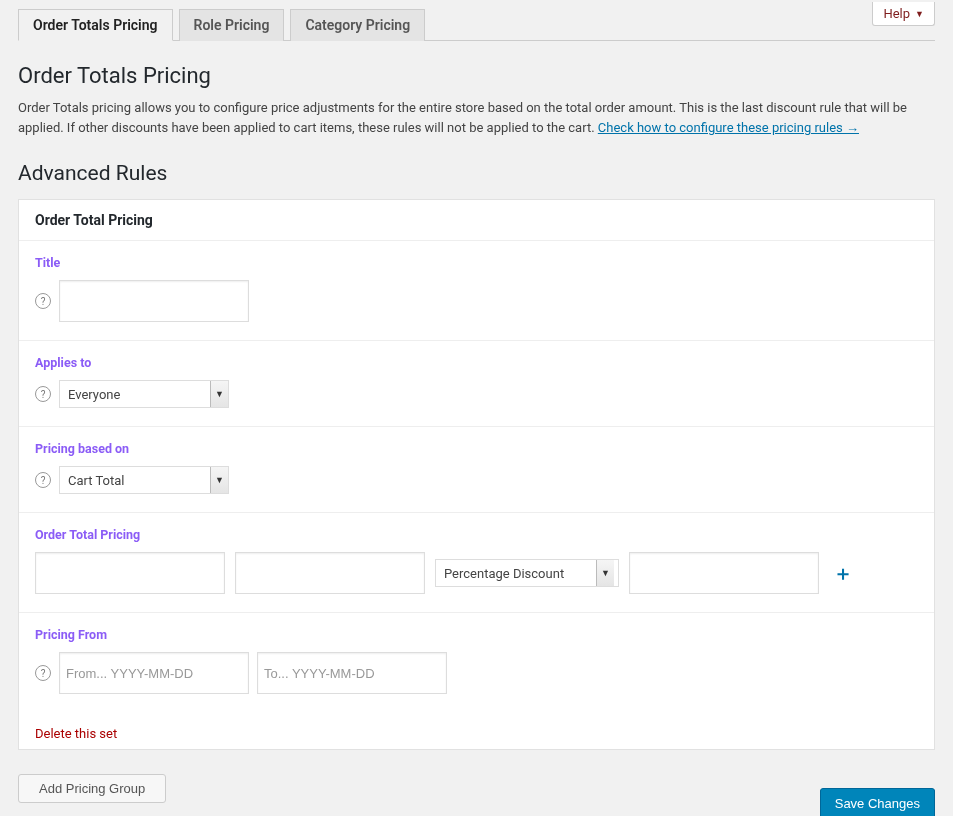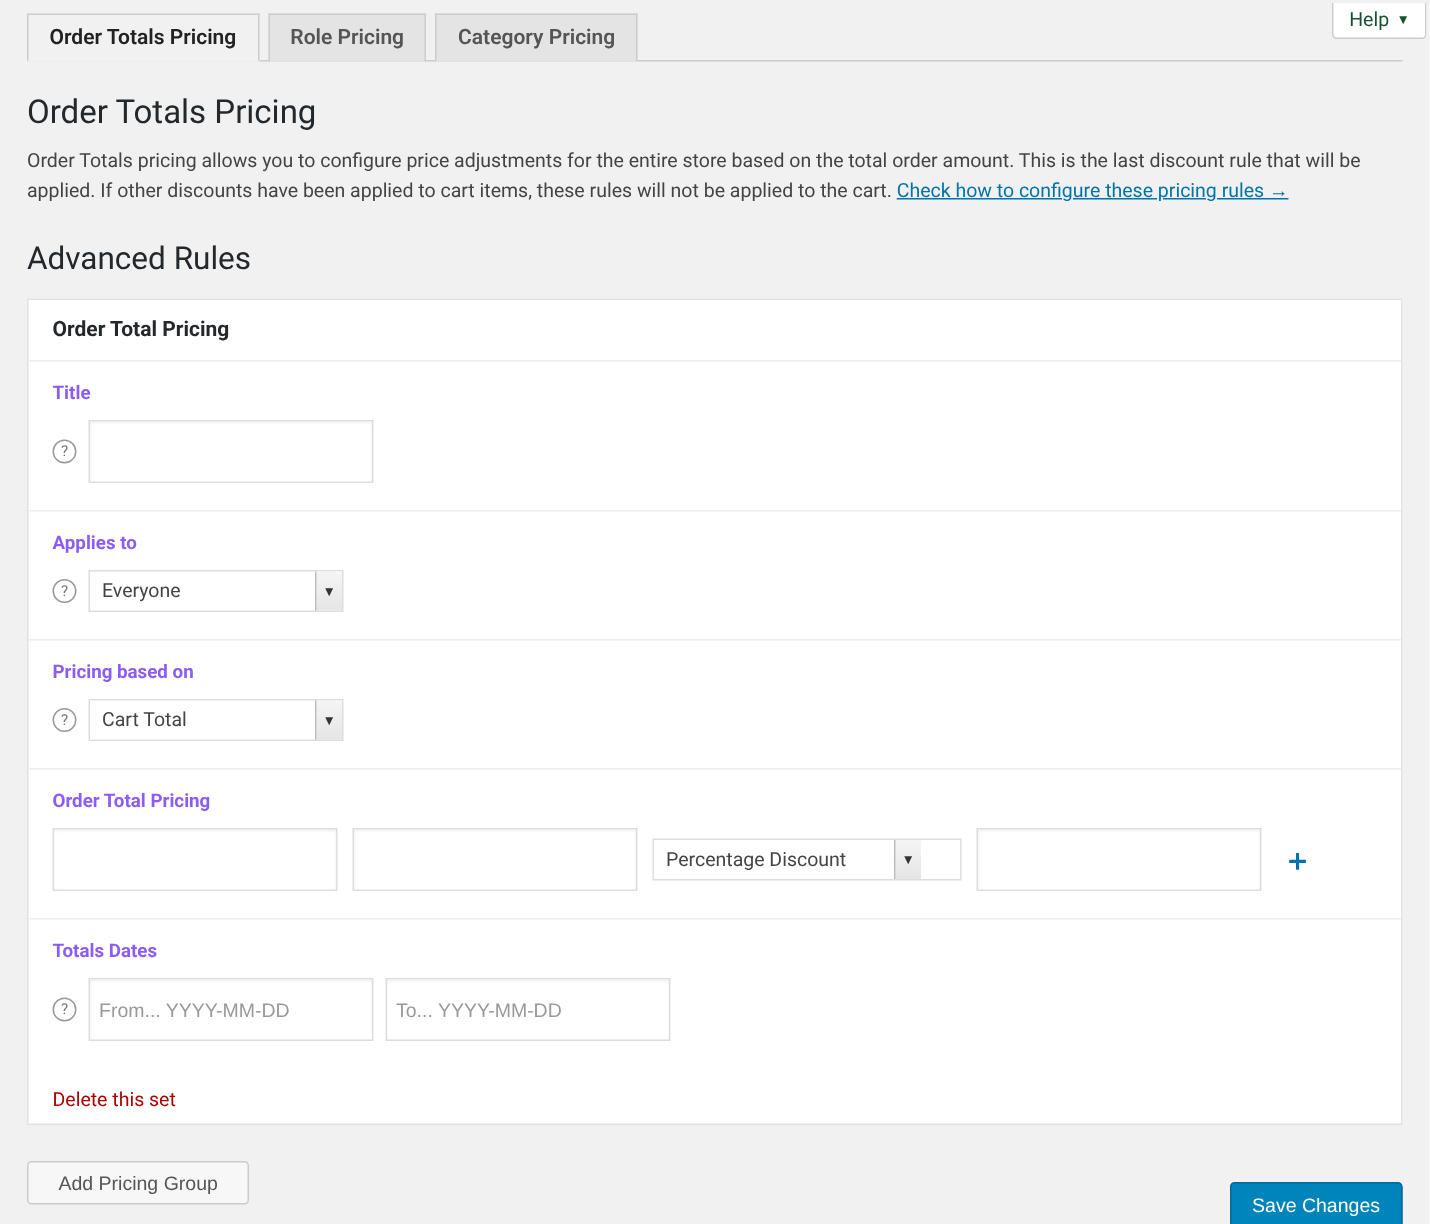--- a/index.html
+++ b/index.html
@@ -12,27 +12,27 @@
     color: #444;
     width: 953px;
   }
   .page {
     padding: 0 18px 18px 18px;
     position: relative;
   }
   .help-btn {
     position: absolute;
     top: -6px;
-    right: 2px;
+    right: 18px;
     background: #fff;
     border: 1px solid #ccc;
     border-top: none;
     border-radius: 0 0 3px 3px;
     padding: 4px 10px;
-    color: #14532d;
+    color: #7f1d1d;
     font-size: 13px;
     cursor: pointer;
     display: flex;
     align-items: center;
     gap: 5px;
   }
   .help-btn .caret {
     font-size: 9px;
   }
   .tabs {
@@ -271,32 +271,32 @@
         </div>
       </div>
     </div>
 
     <div class="row">
       <div class="row-label">Order Total Pricing</div>
       <div class="order-table">
         <div class="order-row">
           <input type="text" value="" style="">
           <input type="text" value="" style="">
-          <div class="select-wrap" style="width:206px">
+          <div class="select-wrap" style="width:184px">
             <div class="sel-text">Percentage Discount</div>
             <div class="sel-btn">▼</div>
           </div>
           <input type="text" value="" style="">
           <span class="plus">＋</span>
         </div>
       </div>
     </div>
 
     <div class="row">
-      <div class="row-label">Totals Dates</div>
+      <div class="row-label">Pricing From</div>
       <div class="input-line dates-row">
         <span class="help-icon">?</span>
         <input type="text" placeholder="From... YYYY-MM-DD" style="">
         <input type="text" placeholder="To... YYYY-MM-DD" style="">
       </div>
     </div>
 
     <a class="delete-link">Delete this set</a>
   </div>
 

